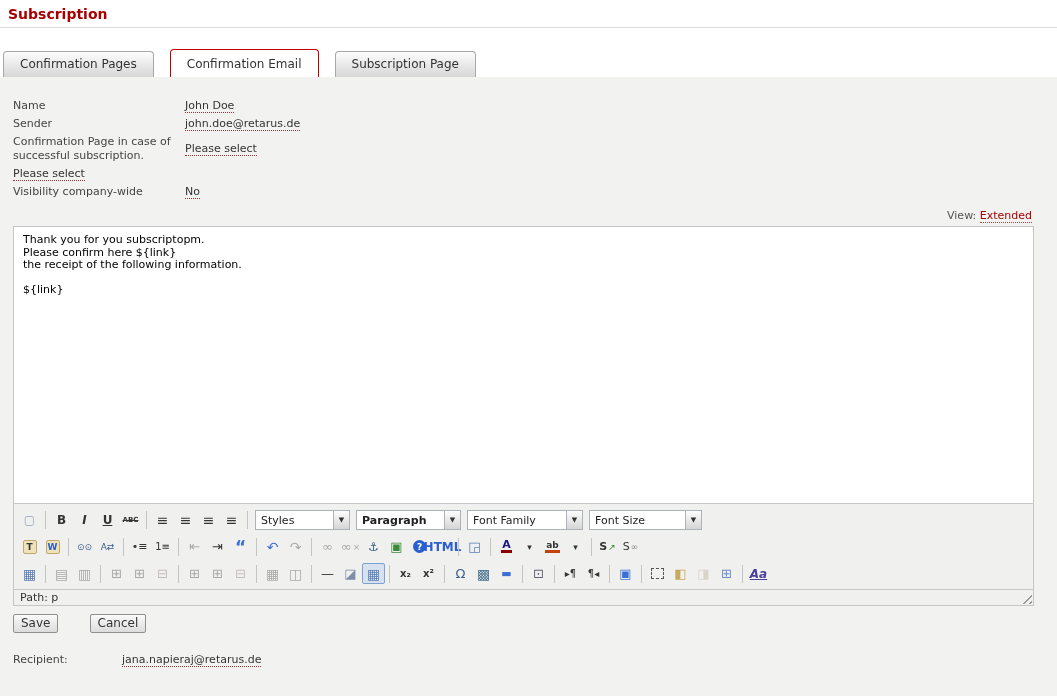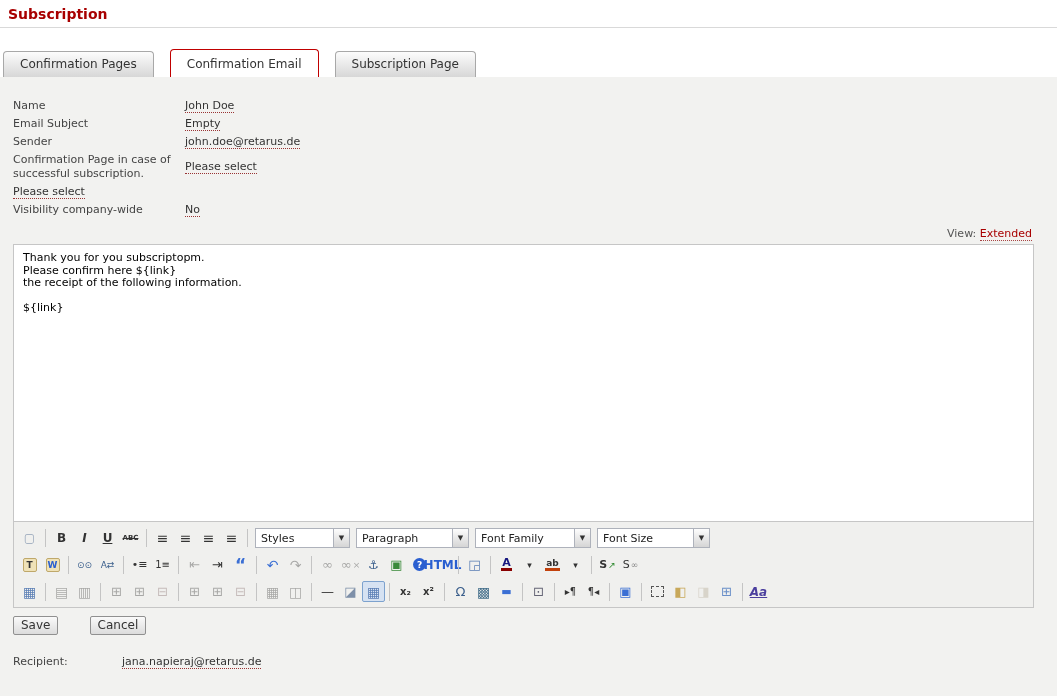--- a/index.html
+++ b/index.html
@@ -82,24 +82,20 @@
   </div>
 
 <div class="panel">
 
   <div id="form">
       <div class="form-row">
         <div class="form-label">Name</div>
         <div class="form-value"><a class="dotted-link">John Doe</a></div>
       </div>
       <div class="form-row">
-        <div class="form-label">Email Subject</div>
-        <div class="form-value"><a class="dotted-link">Empty</a></div>
-      </div>
-      <div class="form-row">
         <div class="form-label">Sender</div>
         <div class="form-value"><a class="dotted-link">john.doe@retarus.de</a></div>
       </div>
       <div class="form-row">
         <div class="form-label">Confirmation Page in case of successful subscription.</div>
         <div class="form-value"><a class="dotted-link">Please select</a></div>
       </div>
       <div class="form-row">
         <div class="form-value"><a class="dotted-link">Please select</a></div>
       </div>
@@ -152,21 +148,21 @@
           </span>
           <span class="tb-btn">
             <span style="font-size: 14px;">≡</span>
           </span>
           <span class="tb-sep"></span>
           <span class="tb-select">
             <span class="val" style="width: 78px;">Styles</span>
             <span class="arr">▼</span>
           </span>
           <span class="tb-select">
-            <span class="val" style="width: 96px;">Paragraph</span>
+            <span class="val" style="width: 88px; font-weight: bold;">Paragraph</span>
             <span class="arr">▼</span>
           </span>
           <span class="tb-select">
             <span class="val" style="width: 99px;">Font Family</span>
             <span class="arr">▼</span>
           </span>
           <span class="tb-select">
             <span class="val" style="width: 96px;">Font Size</span>
             <span class="arr">▼</span>
           </span>
@@ -348,20 +344,24 @@
           </span>
           <span class="tb-btn">
             <span style="font-size: 13px; color: rgb(106, 143, 200);">⊞</span>
           </span>
           <span class="tb-sep"></span>
           <span class="tb-btn">
             <span style="font-size: 12px; color: rgb(75, 63, 158); font-weight: bold; font-style: italic; text-decoration: underline;">Aa</span>
           </span>
         </div>
       </div>
+    <div class="statusbar">
+      <span>Path: p</span>
+      <span class="grip"></span>
+    </div>
   </div>
 
   <div class="btn-row">
     <button class="btn">Save</button>
     <button class="btn">Cancel</button>
   </div>
 
   <div class="test-section">
     <div class="test-row">
       <span class="lbl">Recipient:</span>

